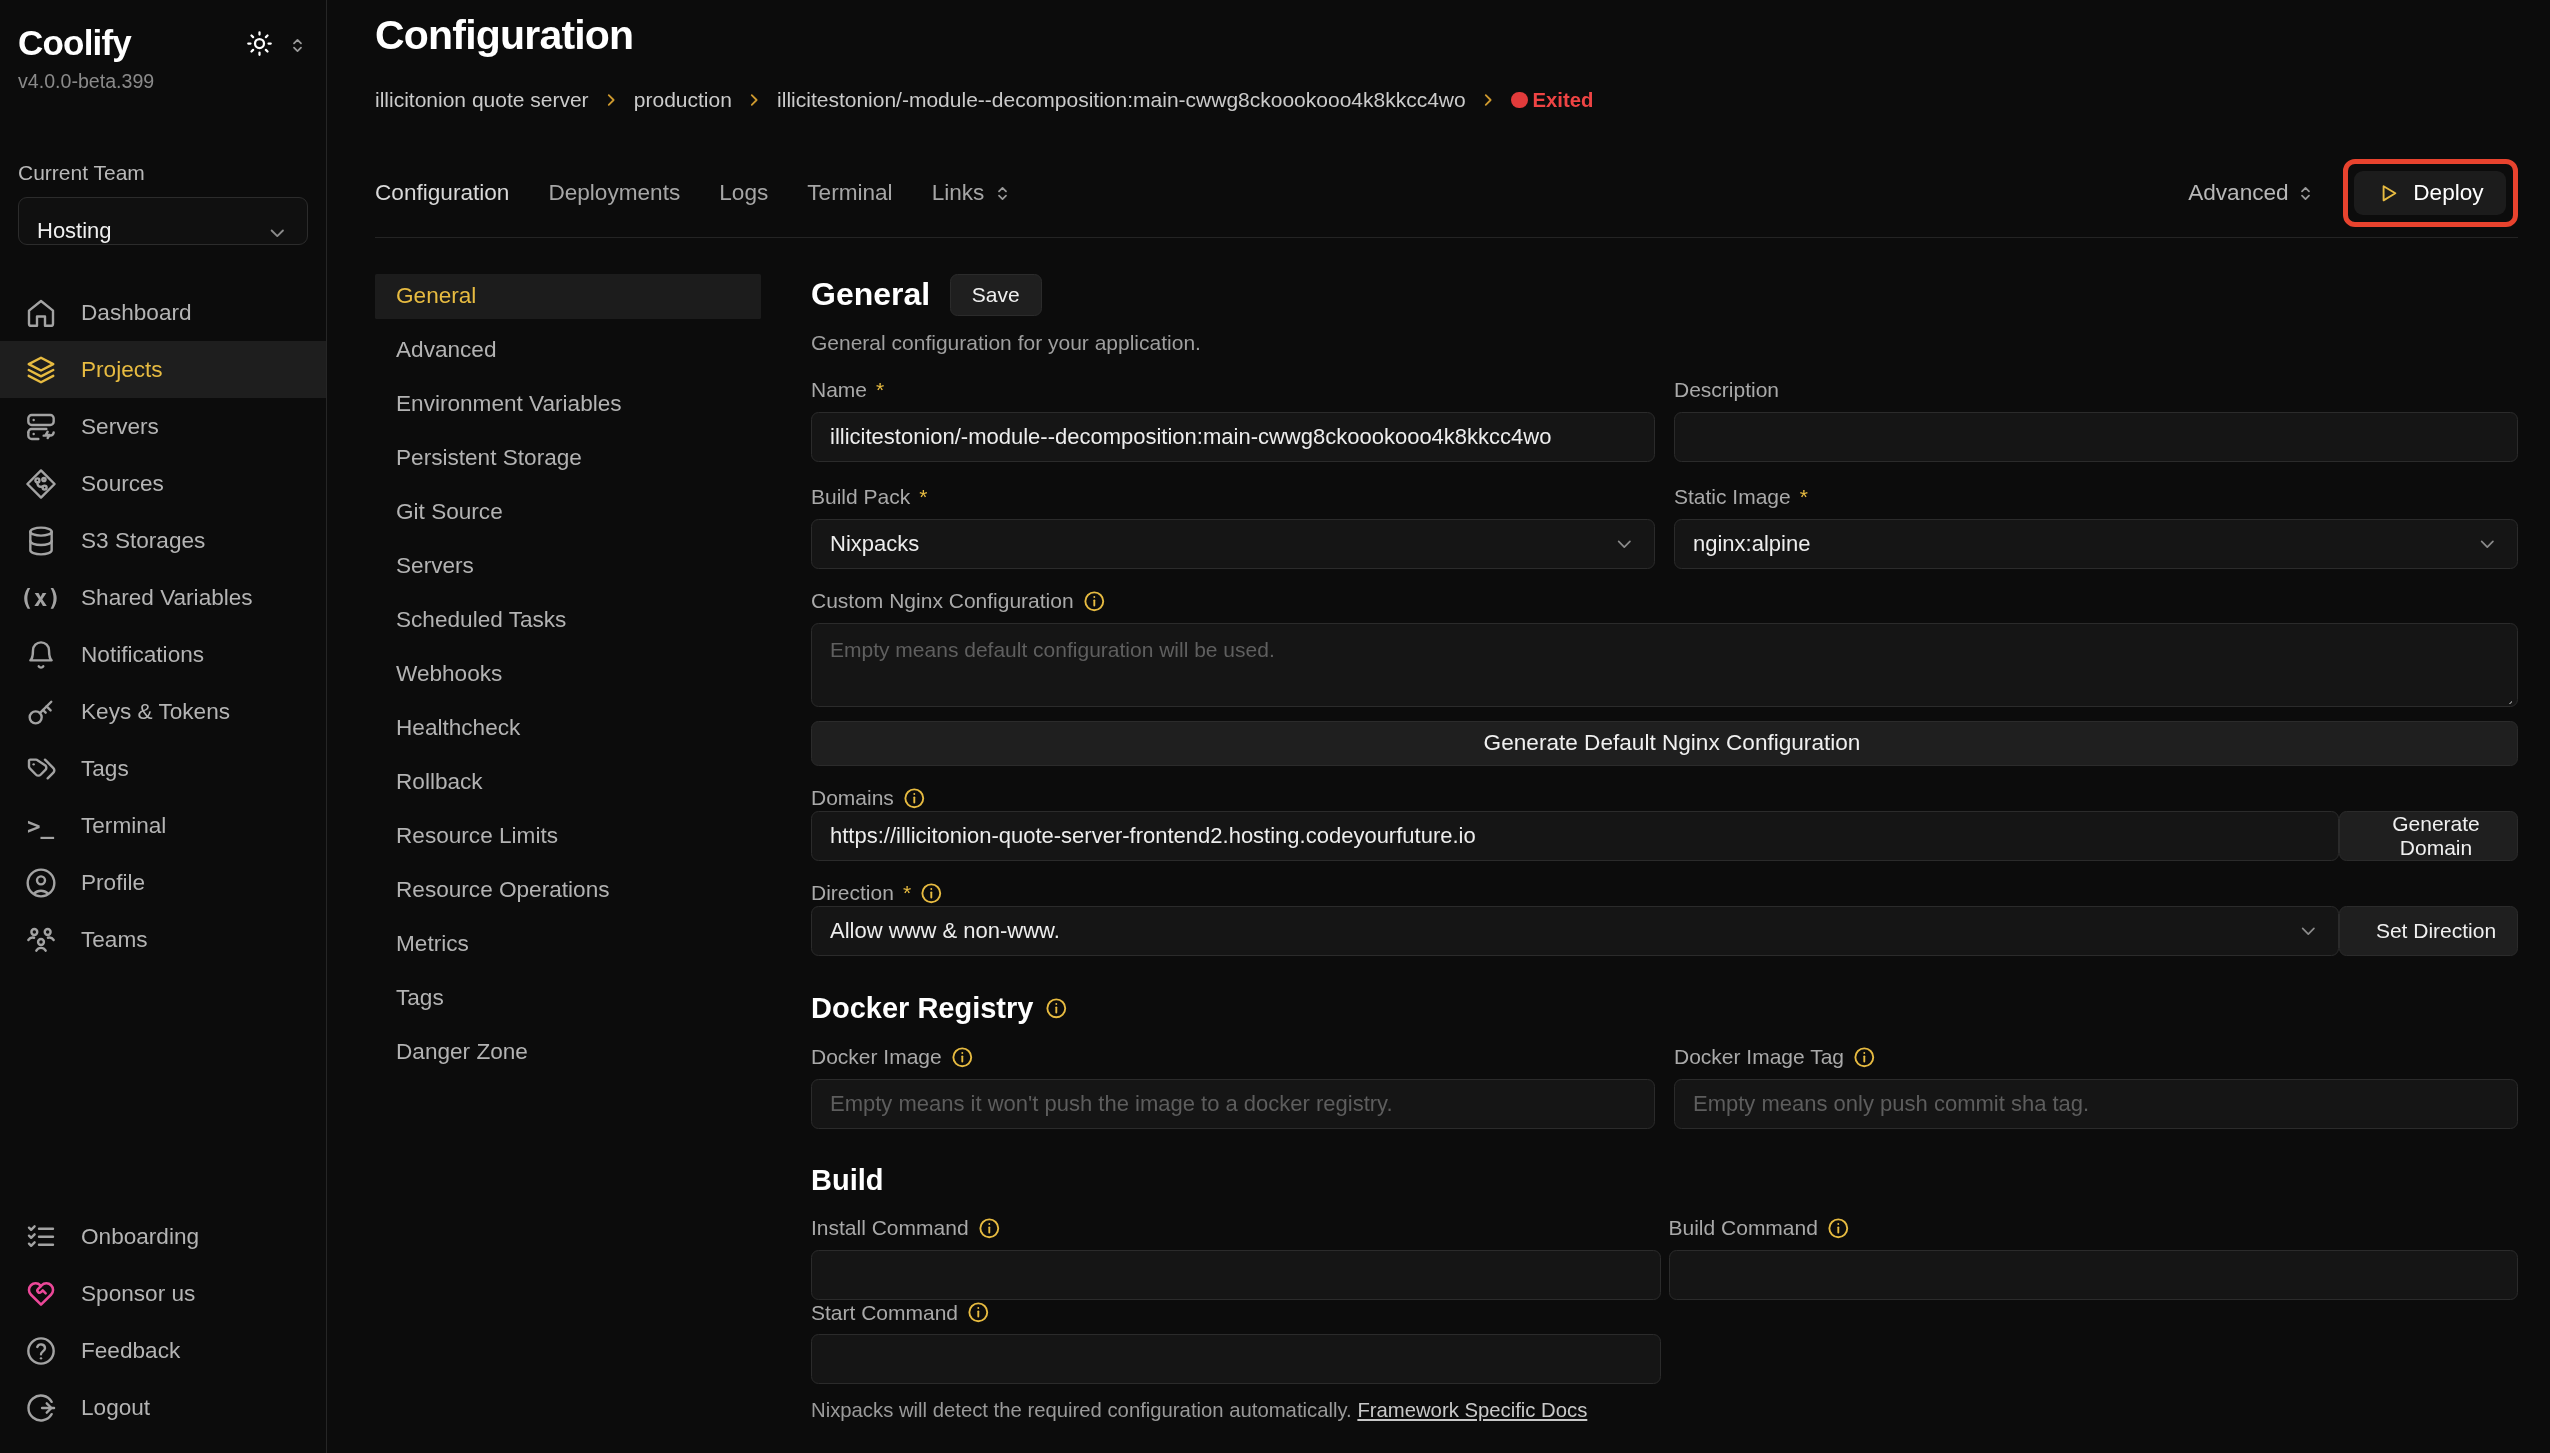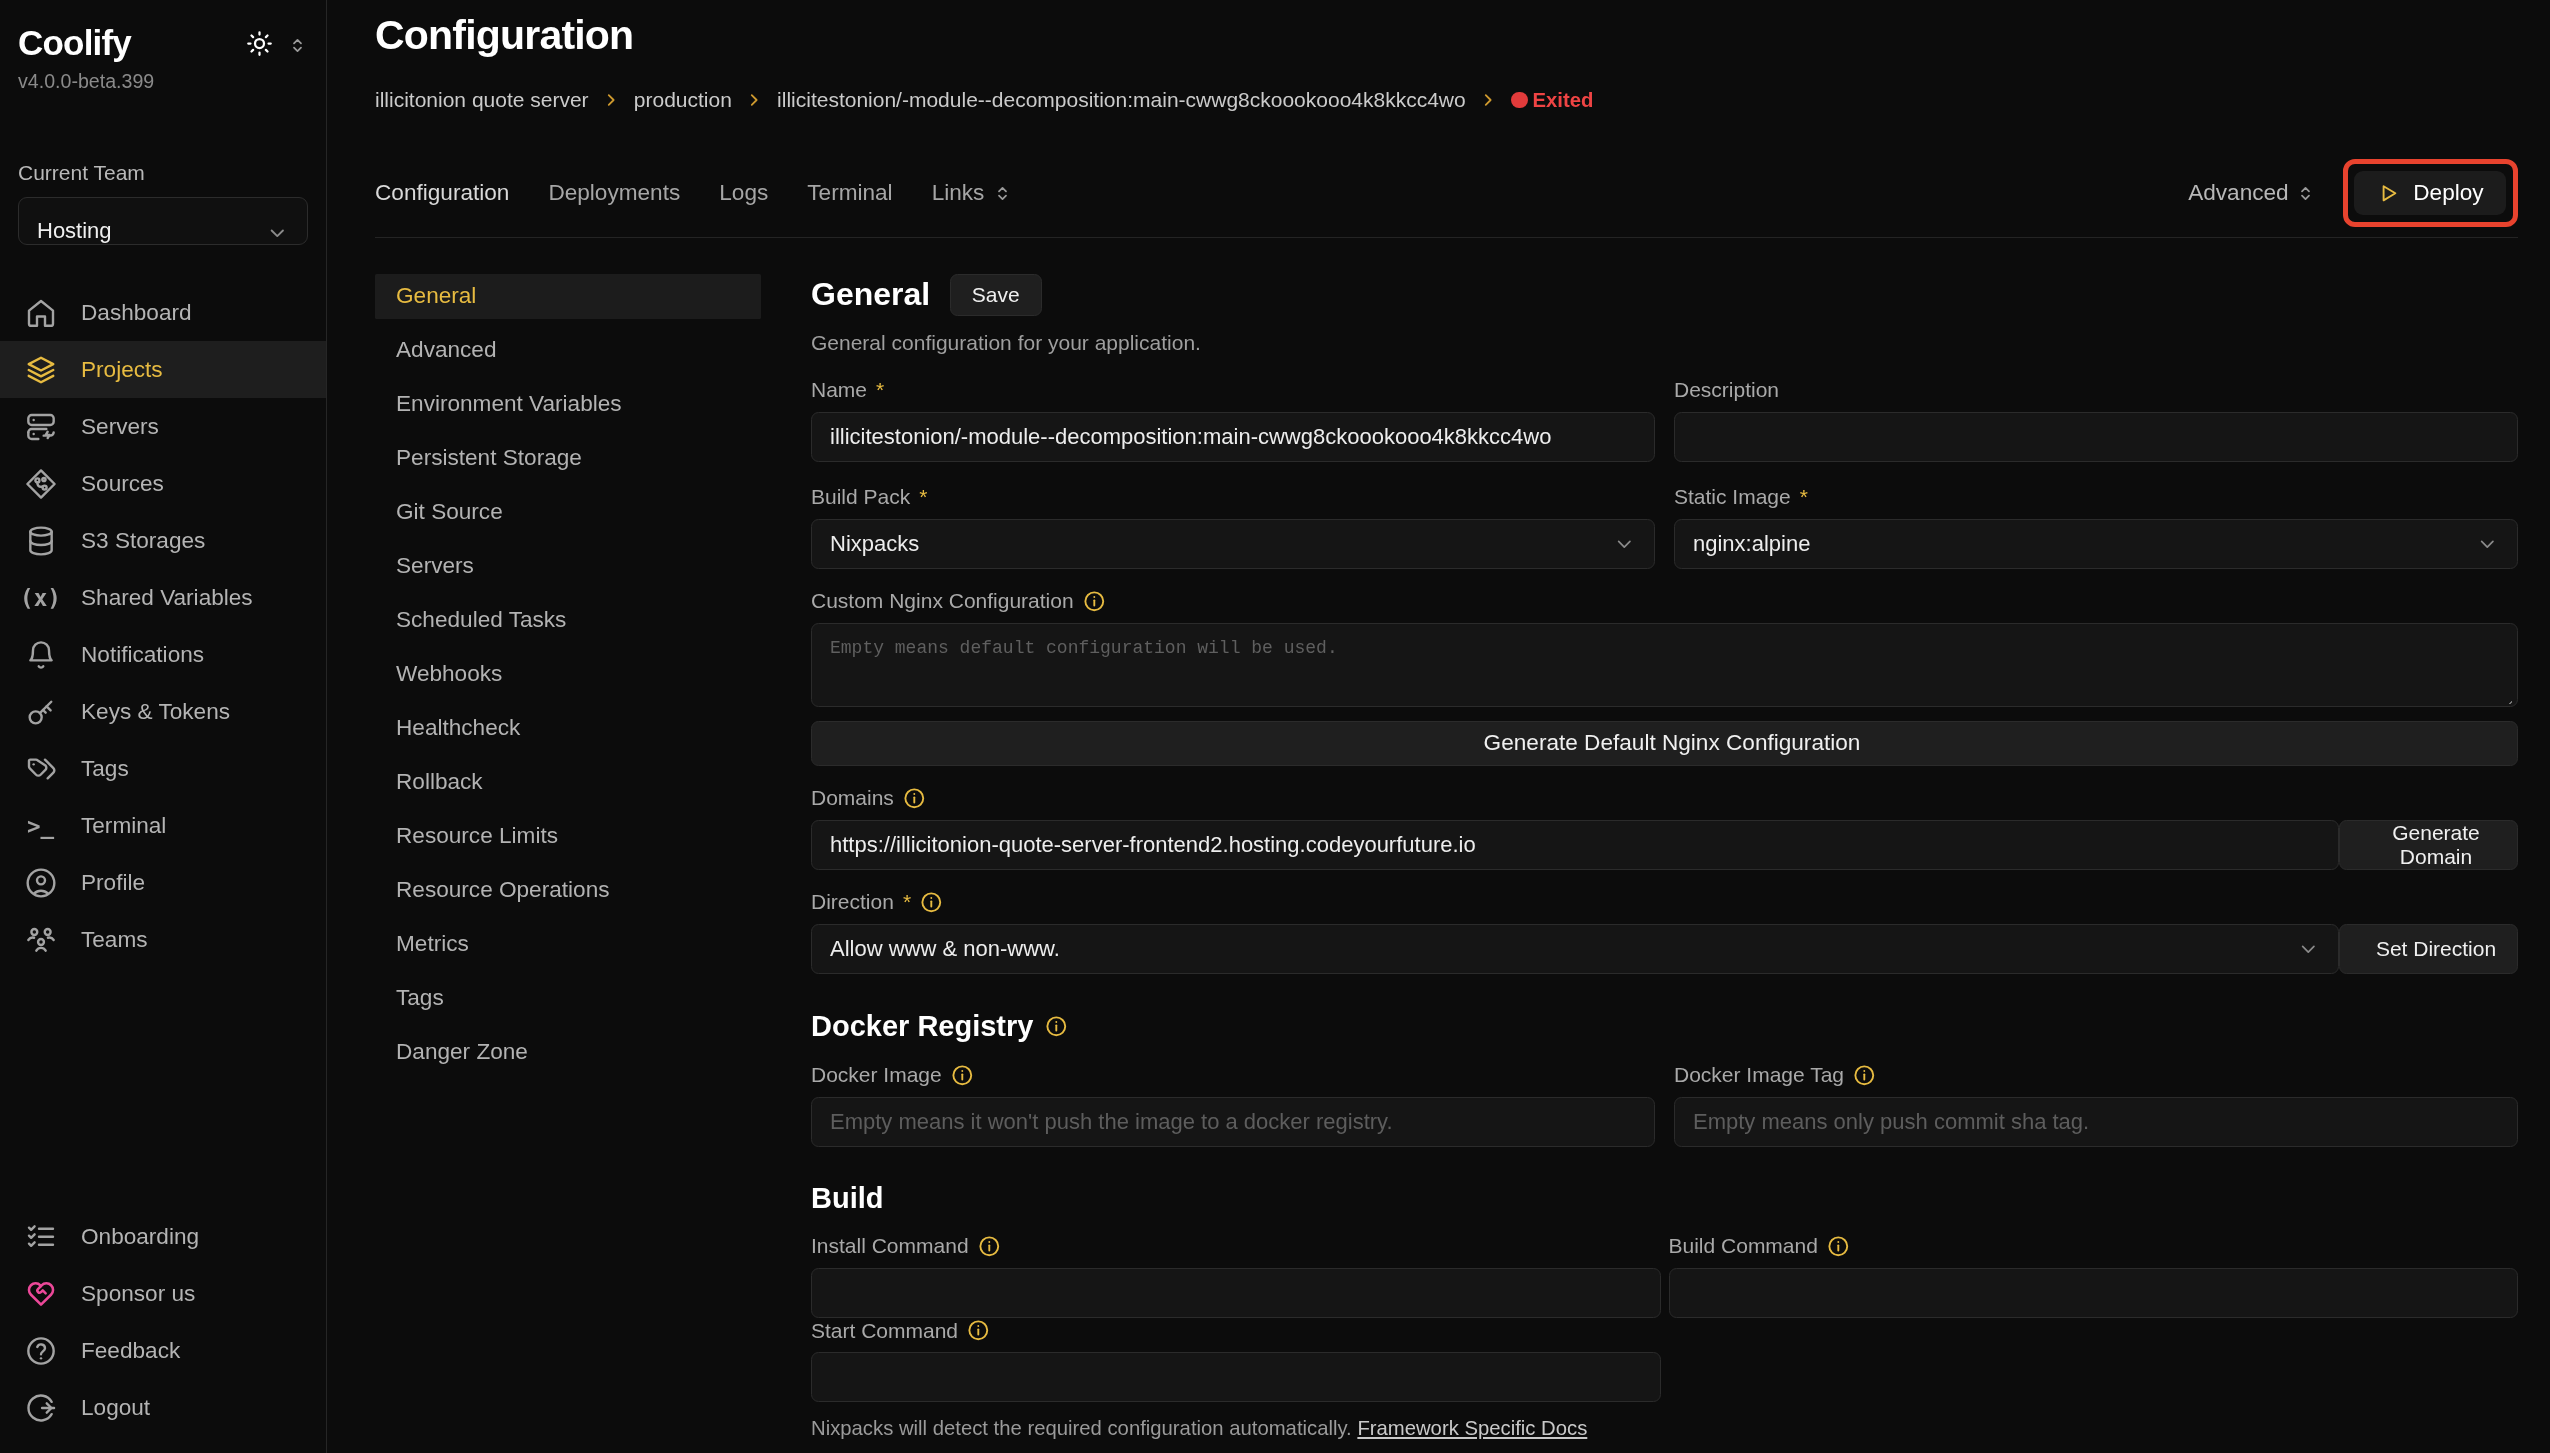--- a/index.html
+++ b/index.html
@@ -72,29 +72,29 @@
   .input, .select-box, .textarea { background:#151515; border:1.5px solid #2b2b2b; border-radius:7.5px;
     color:#ededed; font-size:22px; width:100%; }
   .input { height:50px; padding:0 18px; font-family:"Liberation Sans", sans-serif; }
   .input::placeholder { color:#5d5d5d; }
   .select-box { height:50px; display:flex; align-items:center; justify-content:space-between;
     padding:0 18px; cursor:pointer; }
   .select-chev svg { width:22.6px; height:22.6px; color:#8b8b8b; display:block; }
   .grid2 { display:grid; grid-template-columns:1fr 1fr; column-gap:19px; }
   .grid3 { display:grid; grid-template-columns:1fr 1fr; column-gap:8px; }
   .mt30 { margin-top:22.6px; } .mt26 { margin-top:19.6px; } .mt12 { margin-top:9px; }
-  .textarea { height:84px; padding:13.6px 18px; font-family:Liberation Mono, monospace;
-    font-size:18px; resize:none; position:relative; }
+  .textarea { height:84px; padding:13.6px 18px; font-family:Liberation Sans, sans-serif;
+    font-size:21px; resize:none; position:relative; }
   .textarea-wrap { position:relative; margin-top:9px; }
   .textarea::placeholder { color:#5f5f5f; }
   .resize-handle { position:absolute; right:6px; bottom:6px; width:13.6px; height:13.6px;
     background:repeating-linear-gradient(135deg, transparent 0 3.8px, #777 3.8px 5.3px, transparent 5.3px 8.3px, #777 8.3px 9.8px, transparent 9.8px 13.6px);
     clip-path:polygon(100% 0, 100% 100%, 0 100%); }
   .wide-btn { margin-top:10.5px; height:45px; width:100%; font-size:22.6px; }
-  .inline-row { display:flex; margin-top:9px; }
+  .inline-row { display:flex; }
   .inline-row .input, .inline-row .select-box { flex:1; }
   .side-btn { width:179px; min-width:179px; height:50px; font-size:21px; }
   .note { margin-top:15px; font-size:20.3px; color:#9a9a9a; }
   .note a { color:#c9c9c9; text-decoration:underline; cursor:pointer; }
 </style>
 </head>
 <body>
 
 <div class="root">
 

